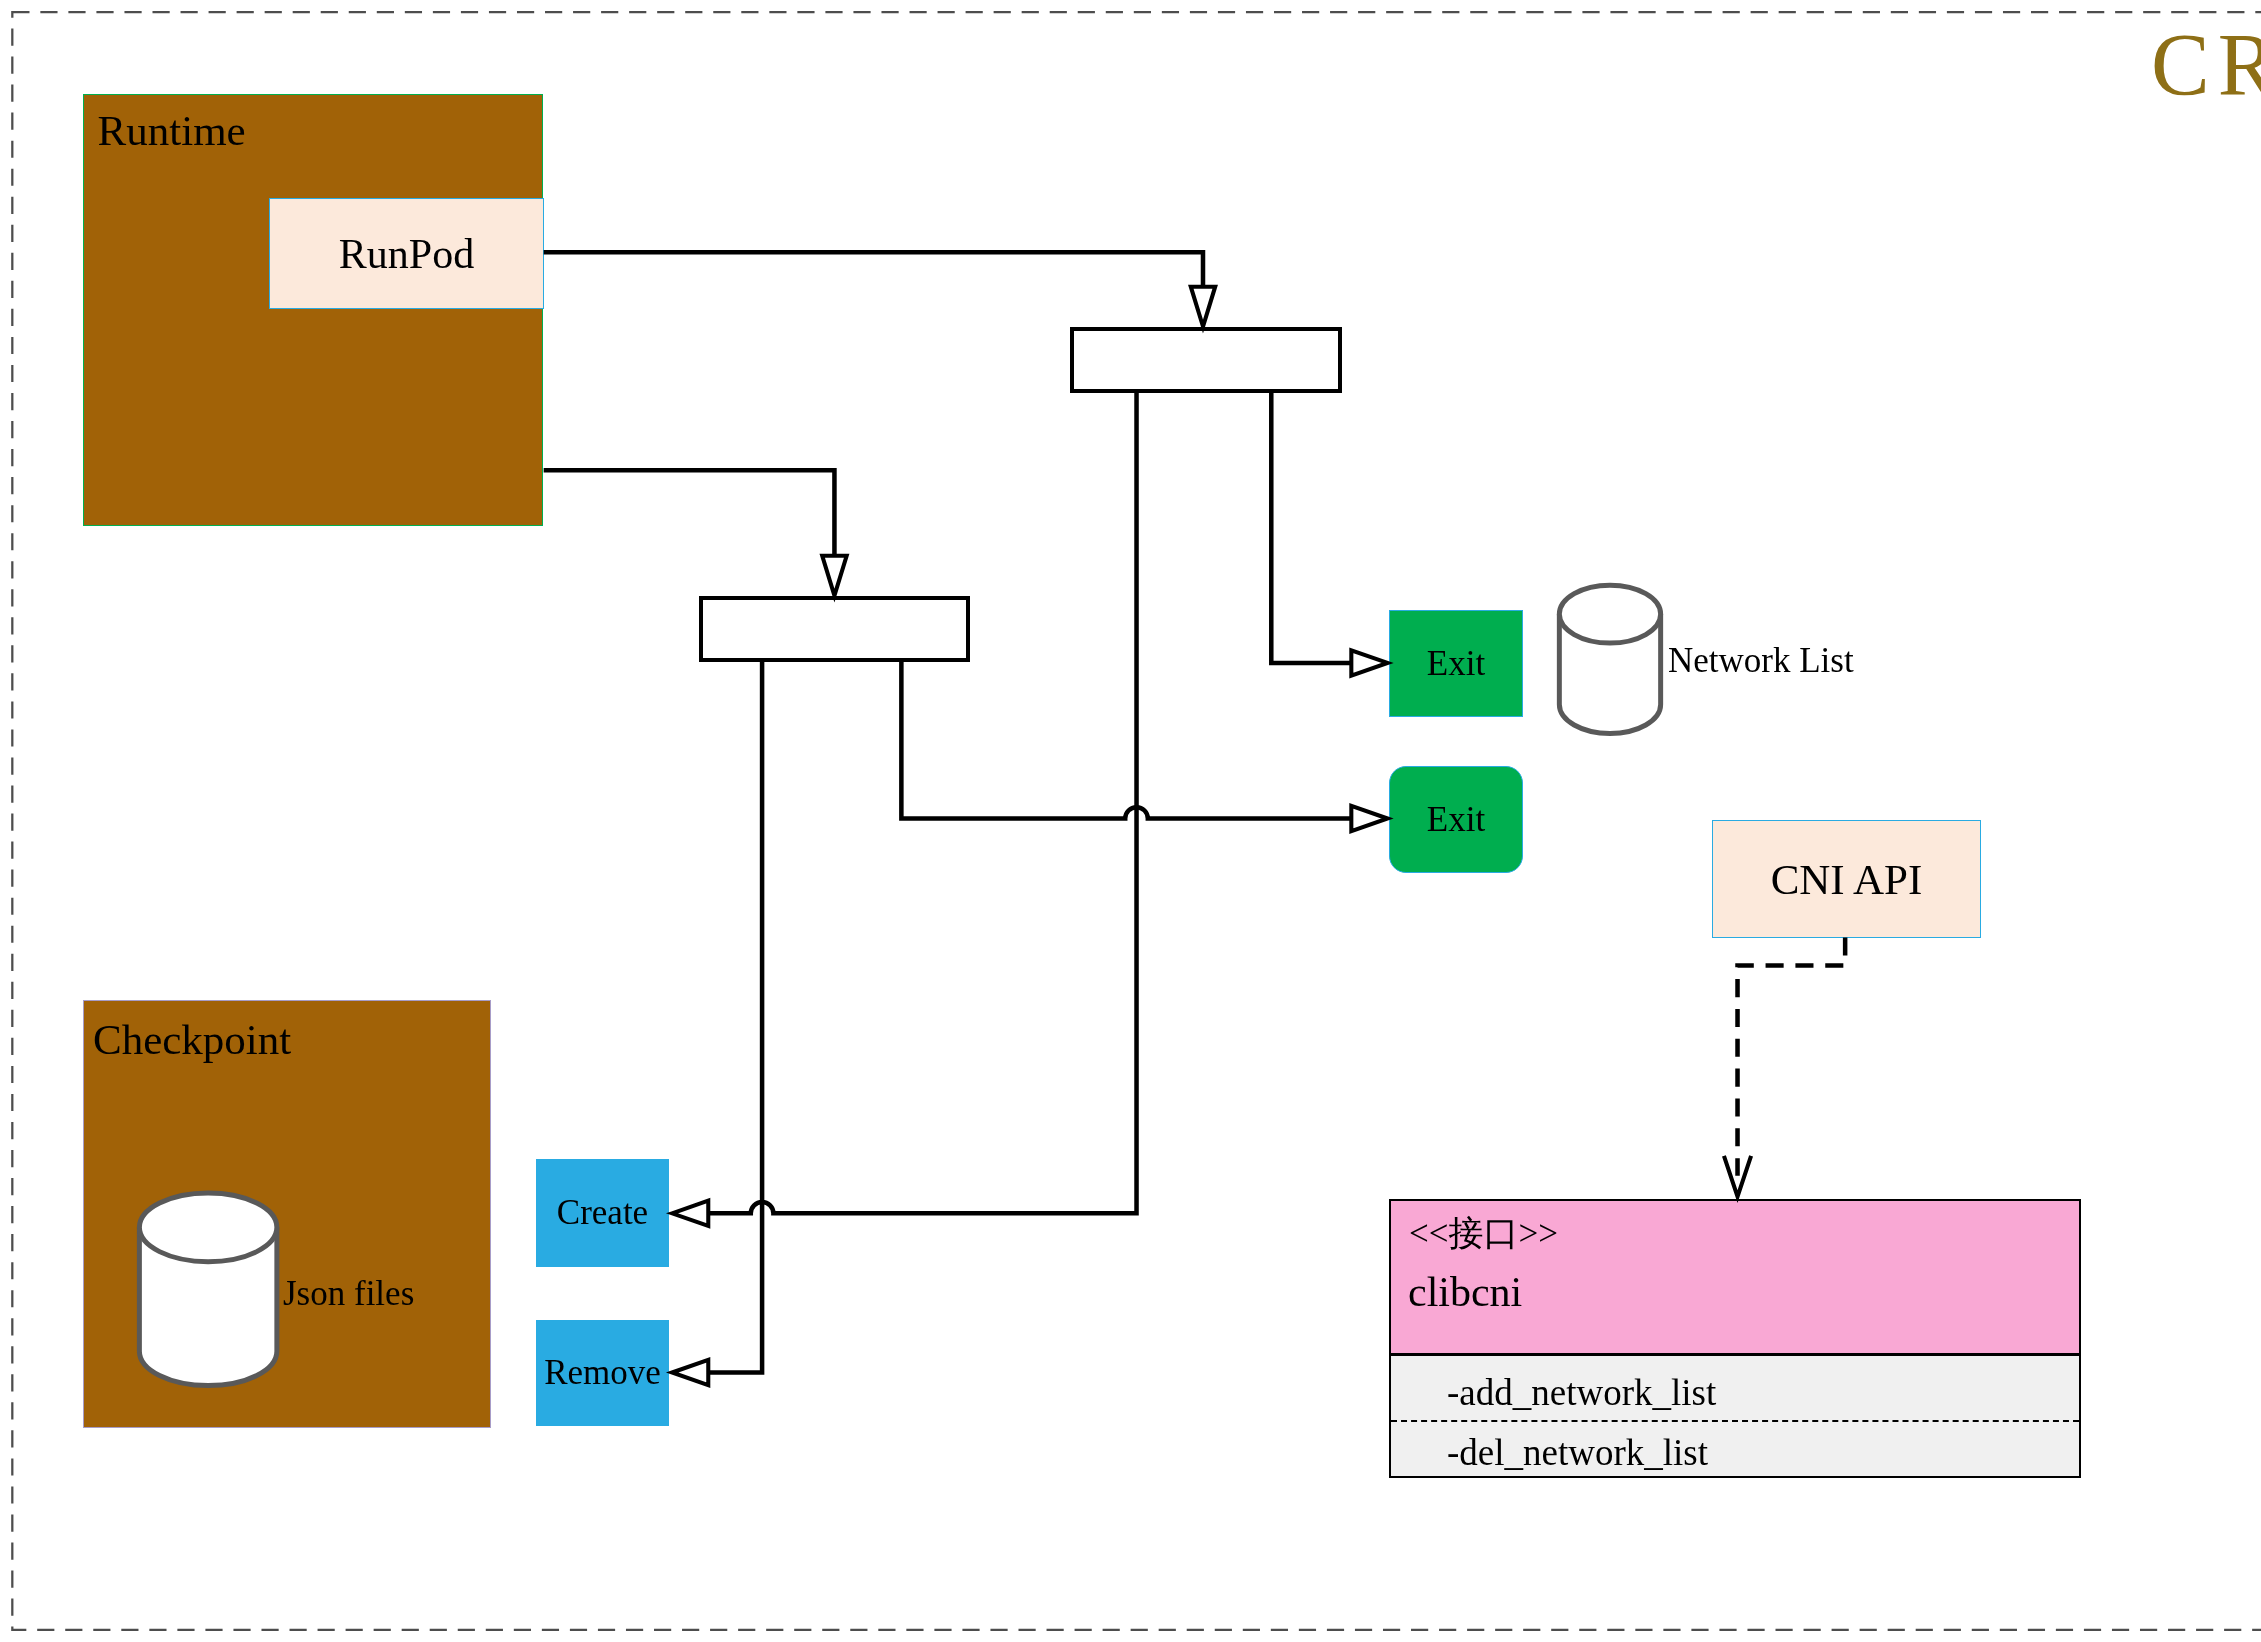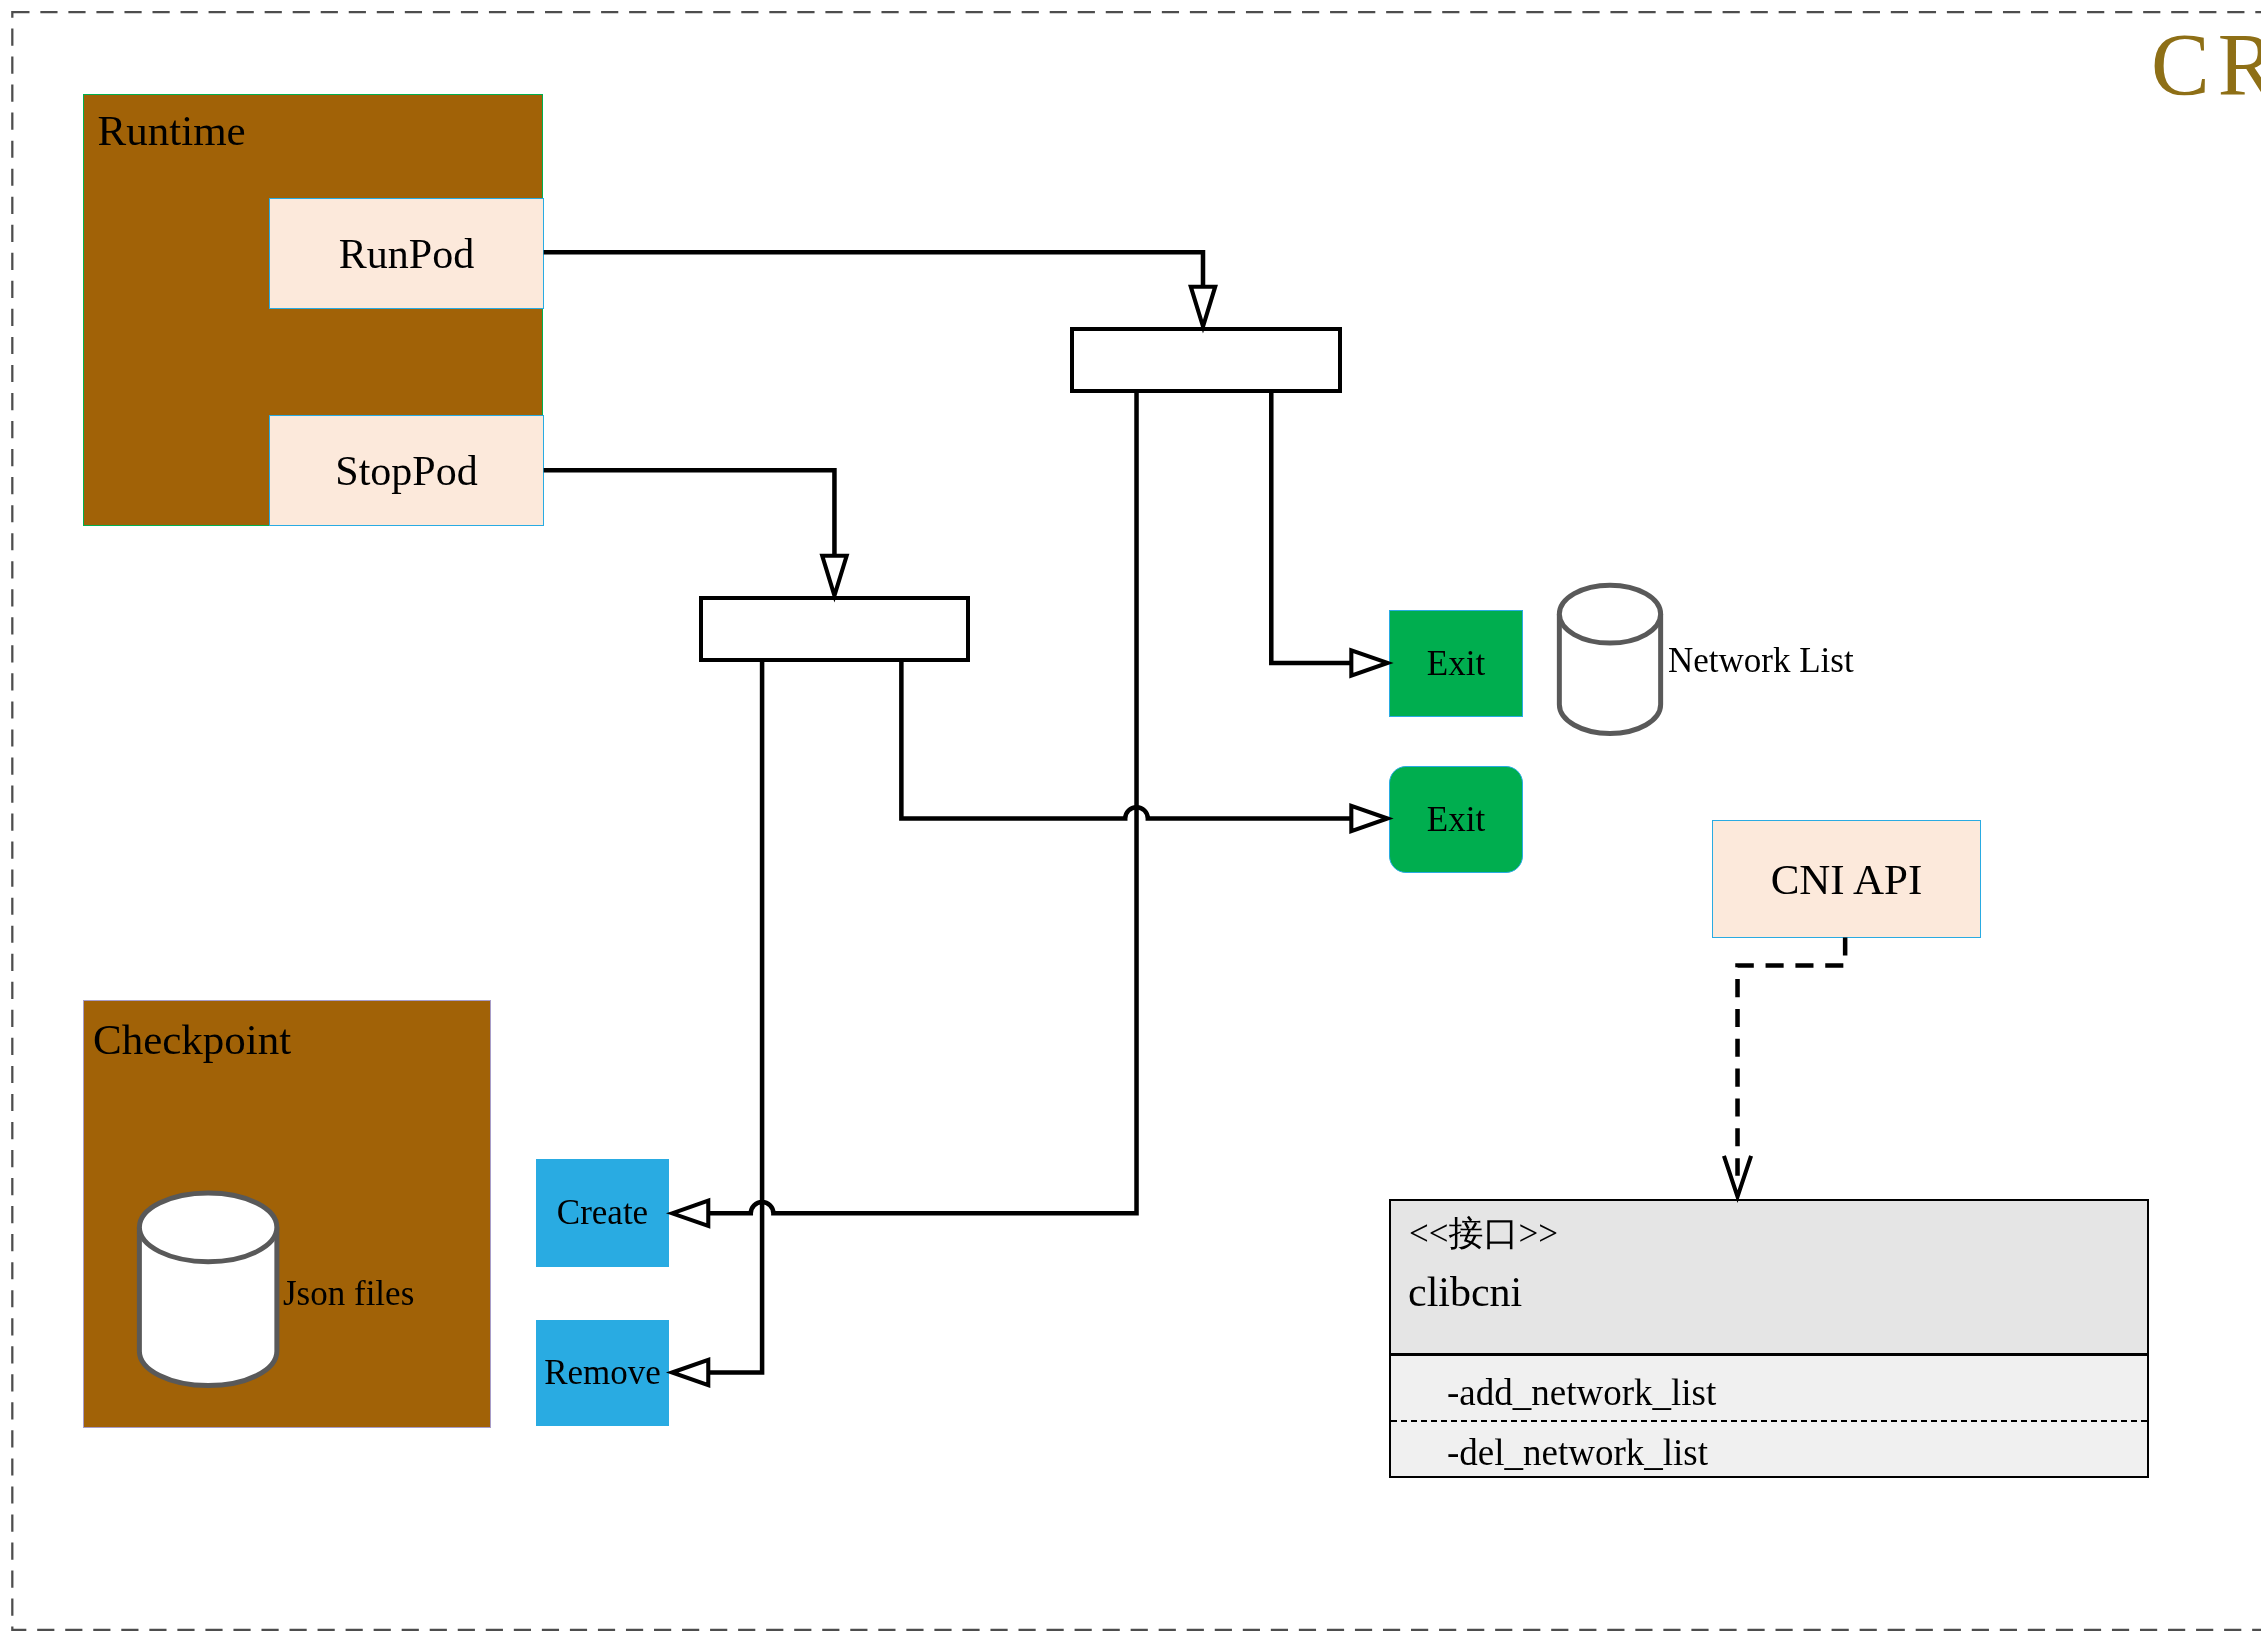--- a/index.html
+++ b/index.html
@@ -56,22 +56,22 @@
   .bar1 { left: 1070px; top: 327px;  width: 272px; height: 66px; }
   .bar2 { left: 699px; top: 596px; width: 271px; height: 66px; }
 
   
   .cyl-label { position: absolute; font-size: 35px; color: #000; white-space: nowrap; z-index: 2; }
   .nm-list-label  { left: 1668px; top: 641px; }
   .cp-json-label  { left: 283px;  top: 1274px; }
 
   
   .uml {
-    position: absolute; left: 1389px; top: 1199px; width: 760px; height: 279px;
-    background: #e5e5e5; border: 2.7px solid #000; box-sizing: border-box; z-index: 2;
+    position: absolute; left: 1389px; top: 1199px; width: 692px; height: 279px;
+    background: #f9a8d4; border: 2.7px solid #000; box-sizing: border-box; z-index: 2;
   }
   .uml .stereotype { position: absolute; left: 18px; top: 9px; font-size: 35px; }
   .uml .iface-name { position: absolute; left: 17px; top: 67px; font-size: 42px; }
   .uml .methods {
     position: absolute; left: 0; right: 0; bottom: 0; height: 123px;
     background: #F0F0F0; border-top: 3.6px solid #000; box-sizing: border-box;
   }
   .uml .method { position: absolute; left: 56px; font-size: 37px; white-space: nowrap; }
   .uml .method.m0 { top: 14.5px; }
   .uml .method.m1 { top: 75px; }
@@ -91,23 +91,20 @@
 
 <div class="page">
 
   <div class="cri">CRI</div>
 
   <div class="frame runtime">
     <div class="title">Runtime</div>
   </div>
   <div class="node peach runpod">
     <span>RunPod</span>
-  </div>
-  <div class="node peach stoppod">
-    <span>StopPod</span>
   </div>
 
   <div class="bar bar1"></div>
   <div class="bar bar2"></div>
 
   <div class="cyl-label nm-list-label">Network List</div>
   <div class="node green join">
     <span>Exit</span>
   </div>
   <div class="node green exitb">

